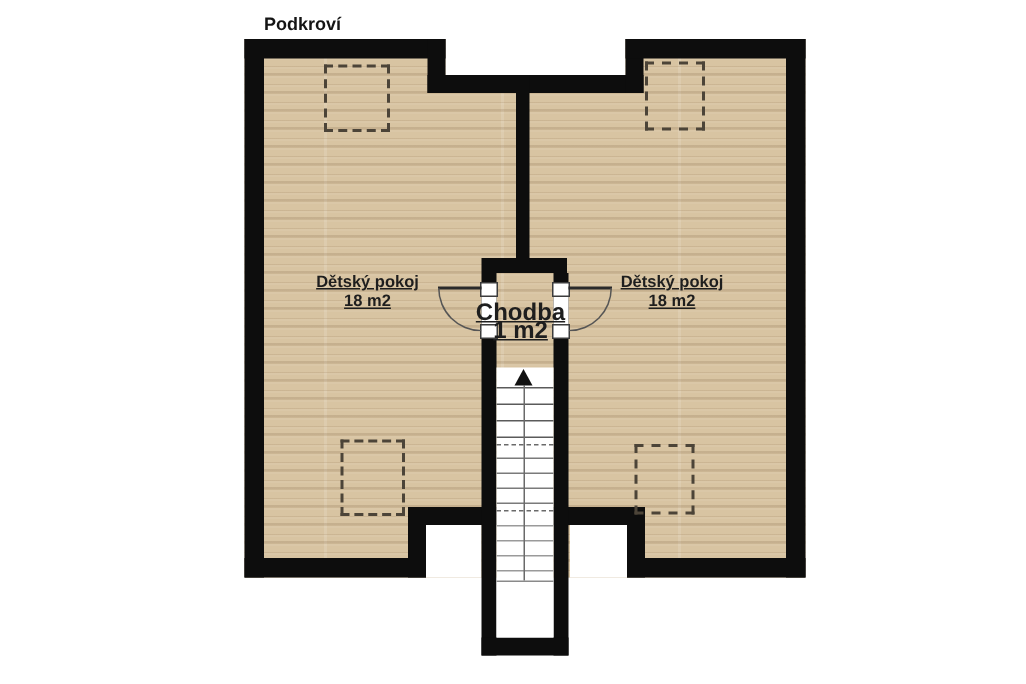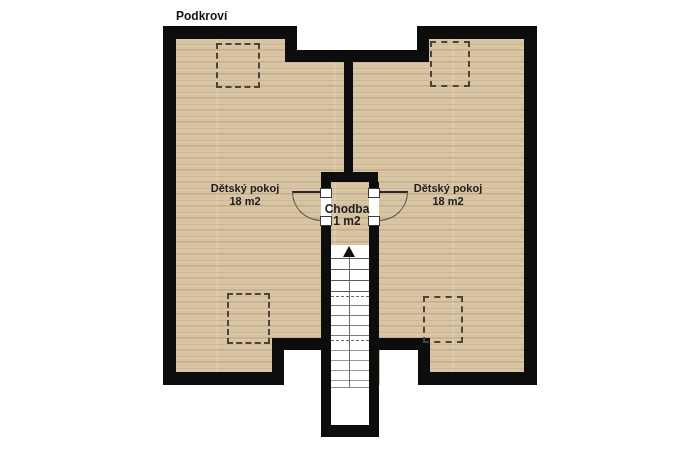--- a/index.html
+++ b/index.html
@@ -16,22 +16,22 @@
   
   .wall{position:absolute;background:#0d0d0d;}
   .outside{position:absolute;background:#ffffff;}
   .floor-tex{position:absolute;background-color:#d8c4a2;
     background-image:
       repeating-linear-gradient(180deg, rgba(125,95,60,0.14) 0px, rgba(125,95,60,0.14) 1px, rgba(255,255,255,0.06) 1px, rgba(255,255,255,0.06) 2px, transparent 2px, transparent 6px),
       repeating-linear-gradient(180deg, transparent 0px, transparent 11px, rgba(100,70,40,0.16) 11px, rgba(100,70,40,0.16) 12px),
       repeating-linear-gradient(90deg, transparent 0px, transparent 53px, rgba(255,255,255,0.13) 53px, rgba(255,255,255,0.13) 55px, transparent 55px, transparent 118px);}
   .dashed-rect{position:absolute;border:2px dashed #4c4438;background:transparent;}
 
-  .room-label{position:absolute;text-align:center;font-weight:bold;color:#1e1e1e;font-size:11px;line-height:13px;}
-  .room-label.small{font-size:12px;line-height:12px;}
+  .room-label{position:absolute;text-align:center;font-weight:bold;color:#1e1e1e;font-size:11px;line-height:13px;text-decoration:underline;}
+  .room-label.small{font-size:16px;line-height:12px;}
 
   
   .stairwell{position:absolute;left:331px;top:245px;width:38px;height:180px;background:#ffffff;}
   .step-line{position:absolute;left:0;width:100%;height:0;border-top:1px solid #5a5a5a;}
   .step-line.mid{border-top:1px solid #7a7a7a;}
   .step-line.lower{border-top:1px solid #9a9a9a;}
   .step-line.dashed{border-top:1px dashed #6a6a6a;}
   .step-line.sep{border-top:1px solid #8a8a8a;}
   .stair-center-line{position:absolute;left:18px;top:12px;width:1px;height:130px;background:#6a6a6a;}
   .stair-arrow{position:absolute;left:12px;top:1px;width:0;height:0;border-left:6px solid transparent;border-right:6px solid transparent;border-bottom:11px solid #111;}

